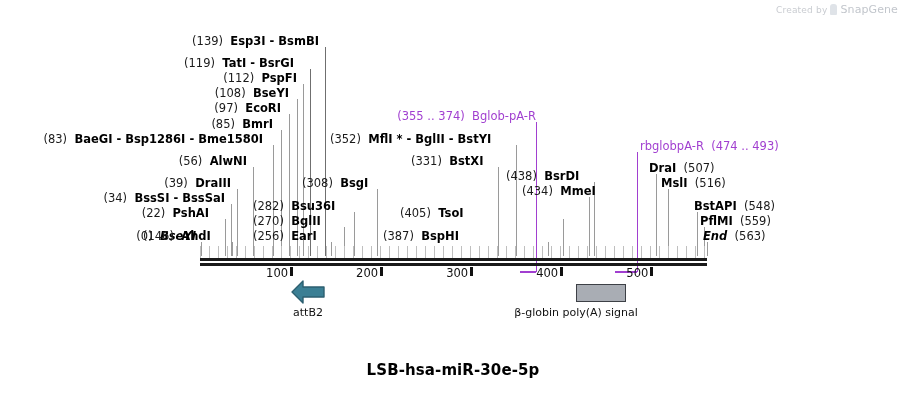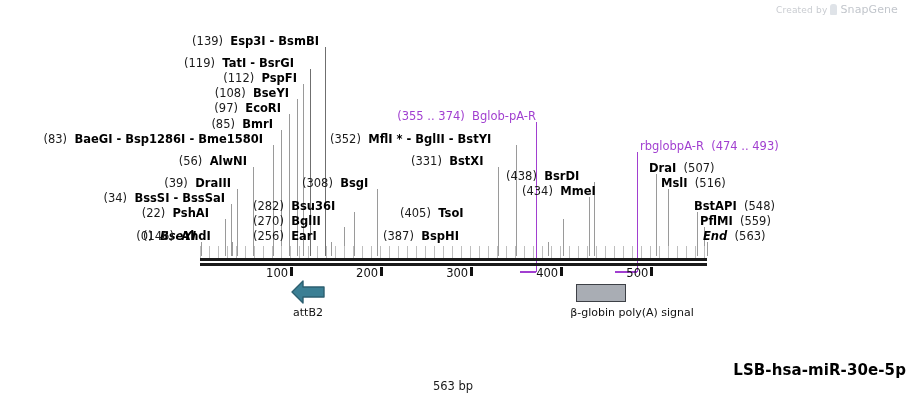--- a/index.html
+++ b/index.html
@@ -55,21 +55,21 @@
     position:absolute;font-size:11px;color:#111;white-space:nowrap;
     transform:translateX(-50%);
   }
   .polya-box{position:absolute;background:#a9adb4;border:1.3px solid #3d4046;}
 
   
   .pbracket{position:absolute;height:1.6px;background:#a13fd0;}
 
   
   .title{
-    position:absolute;width:100%;text-align:right;font-weight:bold;
+    position:absolute;width:100%;text-align:center;font-weight:bold;
     font-size:15px;color:#000;letter-spacing:.1px;
   }
   .subtitle{
     position:absolute;width:100%;text-align:center;font-size:11.5px;color:#1a1a1a;
   }
 </style>
 </head>
 <body>
 
 <div id="map">
@@ -225,18 +225,17 @@
     </div>
 
   <div id="features">
 
     <svg style="position:absolute;left:291px;top:279px;" width="34" height="26" viewBox="0 0 34 26">
       <polygon points="1,13 12,2 12,8 33,8 33,18 12,18 12,24" fill="#3b7f94" stroke="#2c5f70" stroke-width="1.4" stroke-linejoin="round"></polygon>
     </svg>
     <div class="feat-caption" style="left:308px;top:306px;">attB2</div>
 
     <div class="polya-box" style="left:576px;top:284px;width:48px;height:16px;"></div>
-    <div class="feat-caption" style="left:632px;top:306px;">β-globin poly(A) signal</div>
+    <div class="feat-caption" style="left:576px;top:306px;">β-globin poly(A) signal</div>
   </div>
 
   <div class="title" style="top:361px;left:0;">LSB-hsa-miR-30e-5p</div>
-  <div class="subtitle" style="top:379px;left:0;">563 bp</div>
 </div>
 
 </body></html>

